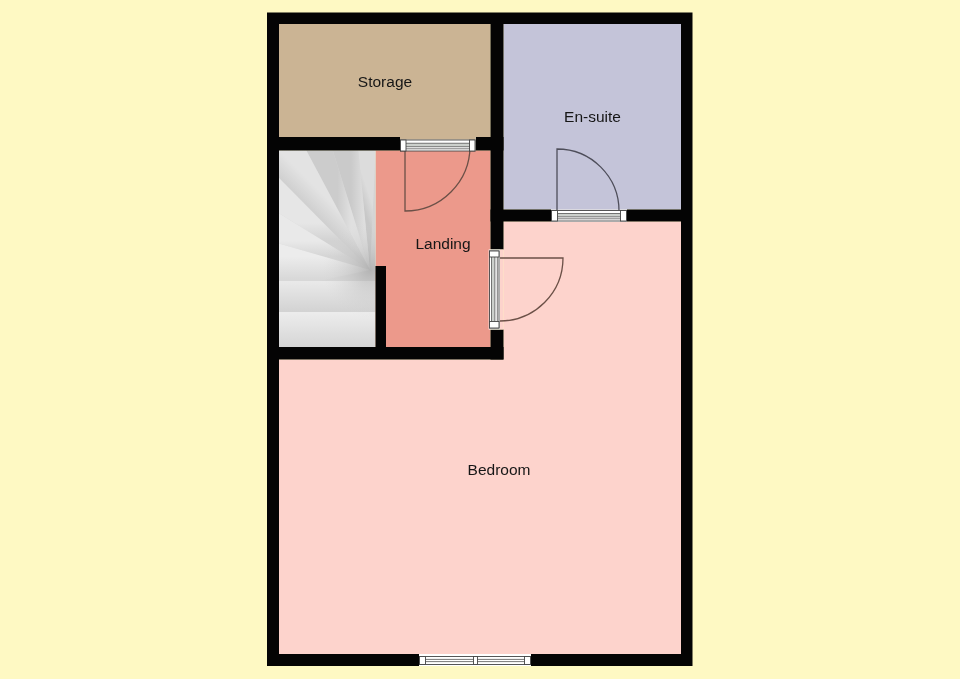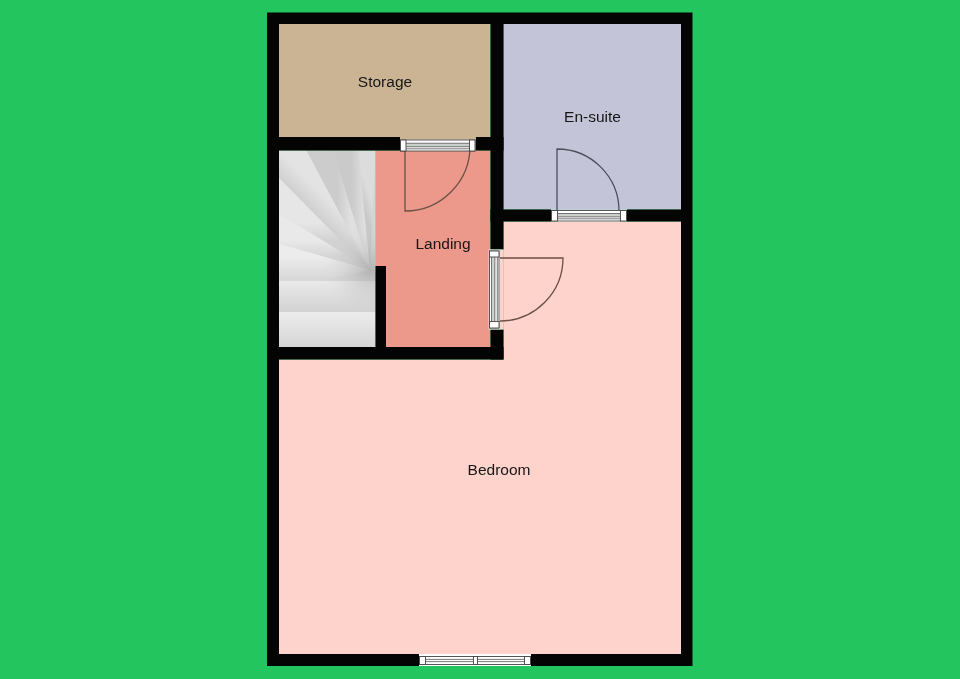--- a/index.html
+++ b/index.html
@@ -1,17 +1,17 @@
 <!DOCTYPE html>
 <html><head>
 <meta charset="utf-8">
 <title>Floorplan</title>
 <style>
   html,body{margin:0;padding:0;background:#ffffff;}
-  .canvas{position:relative;width:960px;height:679px;background:#22c55e;overflow:hidden;
+  .canvas{position:relative;width:960px;height:679px;background:#fef9c3;overflow:hidden;
           font-family:"Liberation Sans", sans-serif;}
   svg{position:absolute;left:0;top:0;}
   text{font-family:"Liberation Sans", sans-serif;font-size:15.5px;fill:#161616;}
 </style>
 </head>
 <body>
 <div class="canvas">
 <svg width="960" height="679" viewBox="0 0 960 679">
   <defs>
     <radialGradient id="fanDark" cx="370" cy="270" r="48" gradientUnits="userSpaceOnUse">

